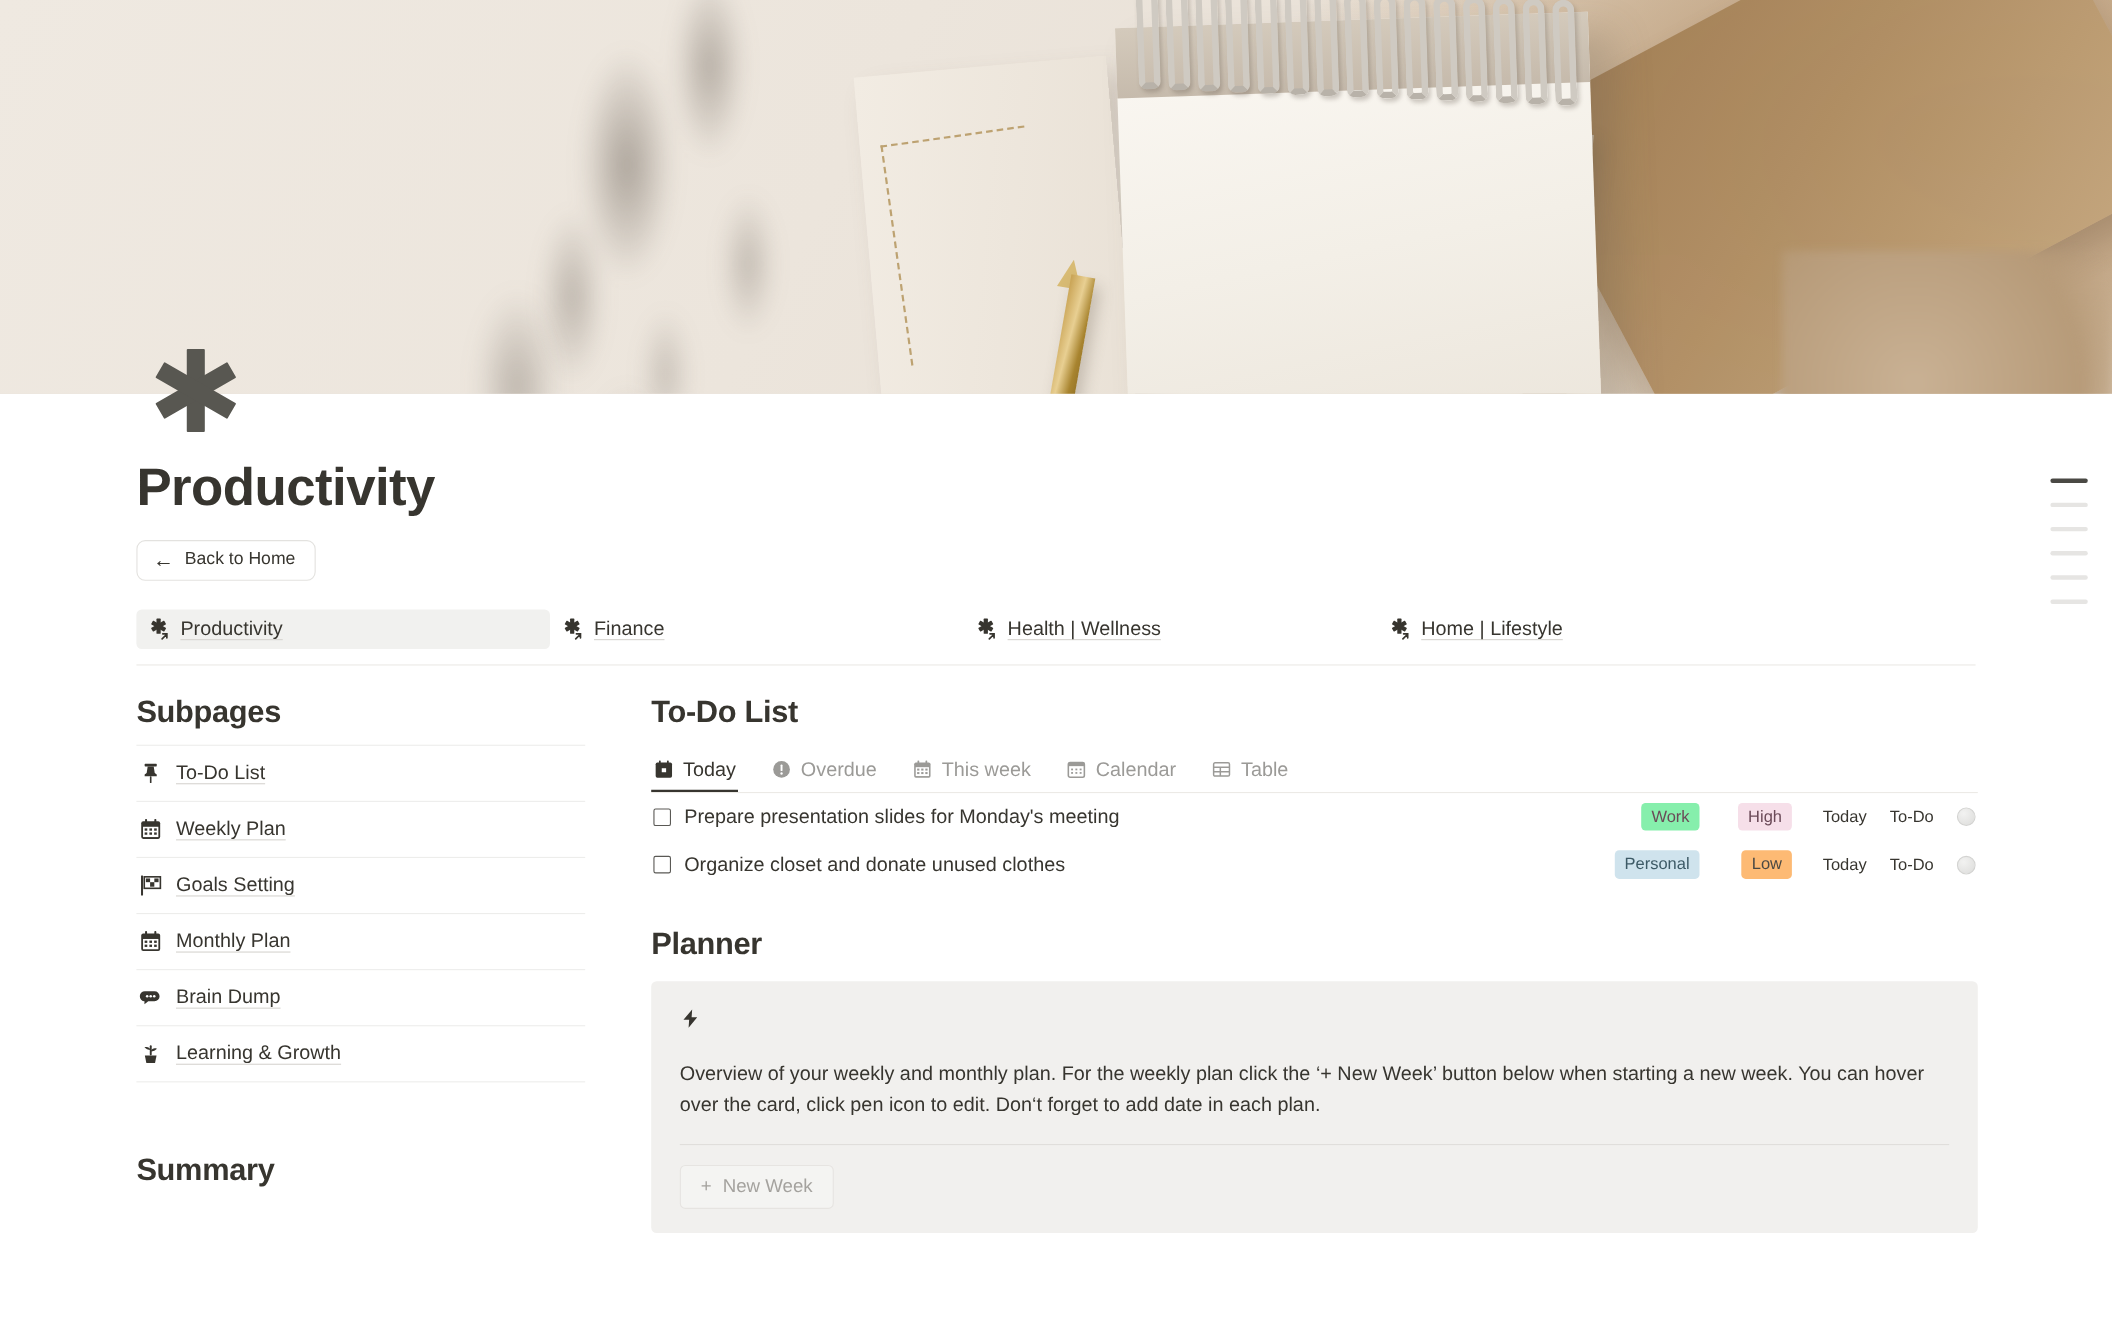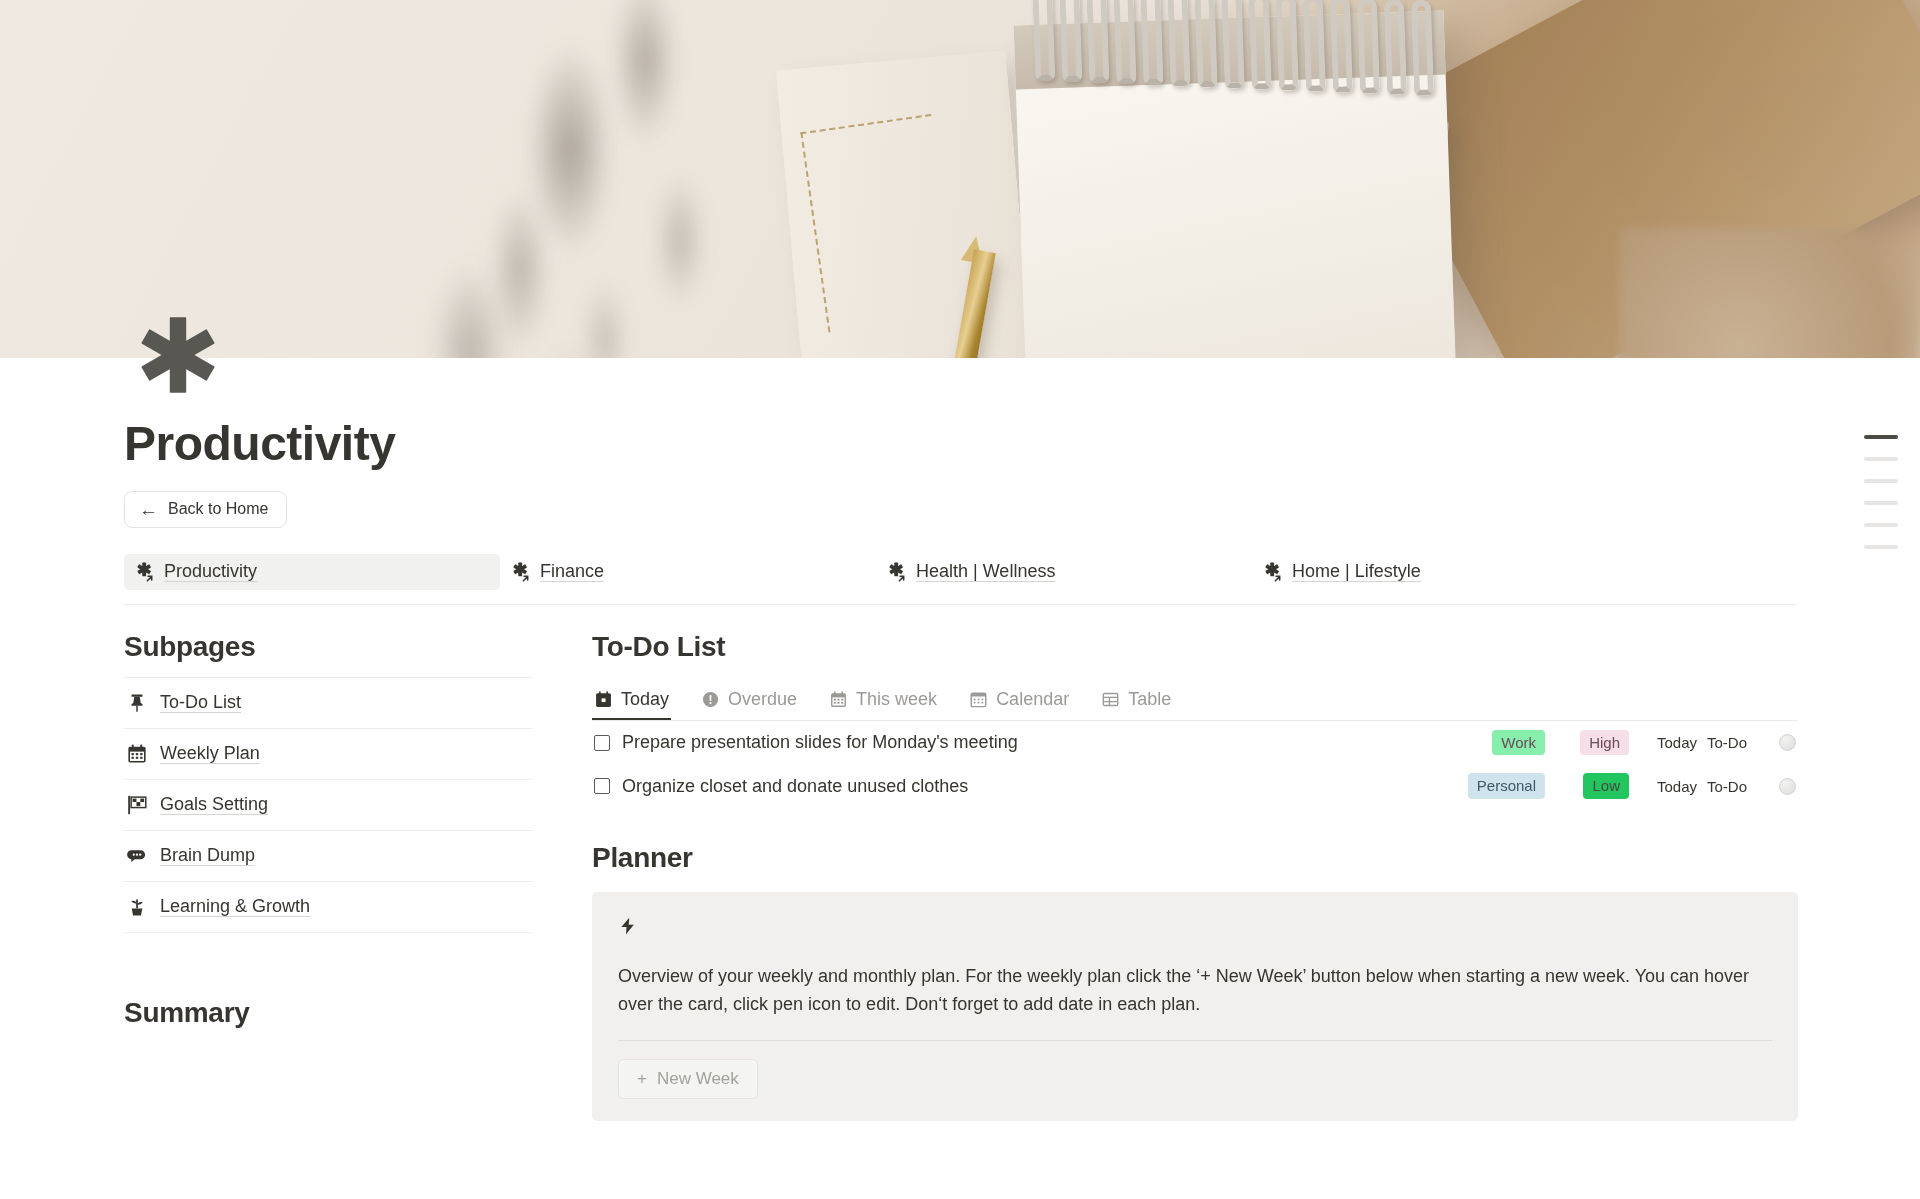--- a/index.html
+++ b/index.html
@@ -199,21 +199,21 @@
   .tag { padding: 3px 9px; border-radius: 4px; font-size: 15px; line-height: 1.3; white-space: nowrap; }
   .meta-txt { font-size: 15px; color: #37352f; white-space: nowrap; }
   .status-dot {
     width: 17px; height: 17px; border-radius: 50%;
     background: radial-gradient(circle at 35% 30%, #f2f2f1, #dcdcda);
     border: 1px solid #d3d3d1; flex: none;
   }
   .w-tag { width: 92px; display: flex; justify-content: flex-end; }
   .w-pri { width: 74px; display: flex; justify-content: flex-end; }
   .w-date{ width: 58px; display: flex; justify-content: flex-end; }
-  .w-stat{ width: 62px; display: flex; justify-content: flex-start; }
+  .w-stat{ width: 62px; display: flex; justify-content: center; }
 
   
   .planner-title { margin-top: 34px; }
   .planner-callout { display: block; padding: 22px 26px; }
   .planner-callout .inner { display: flex; gap: 18px; align-items: flex-start; flex-direction: column; }
   .planner-divider { height: 1px; background: #e0dedb; margin: 22px 0 18px; }
   .new-week-btn {
     display: inline-flex; align-items: center; gap: 10px;
     padding: 9px 18px; border: 1px solid #e6e4e1; border-radius: 5px;
     background: rgba(255,255,255,0.25); color: #a4a29e; font-size: 17px; cursor: pointer;
@@ -369,20 +369,39 @@
                   <rect x="7.2" y="5" width="4.2" height="3.7"></rect>
                   <rect x="15.6" y="5" width="4.2" height="3.7"></rect>
                   <rect x="11.4" y="8.7" width="4.2" height="4.5"></rect>
                 </g>
               </svg></span>
             <span class="label">Goals Setting</span>
           </div>
           <div class="sub-item">
             <span class="sub-ico"><svg viewBox="0 0 24 24" width="22" height="22" aria-hidden="true">
                 <g fill="#37352f">
+                  <rect x="2.6" y="4" width="18.8" height="17.4" rx="2"></rect>
+                  <rect x="4.4" y="9.4" width="15.2" height="10.2" fill="#fff"></rect>
+                  <g fill="#37352f">
+                    <rect x="6" y="11" width="2.6" height="2.3"></rect>
+                    <rect x="10.7" y="11" width="2.6" height="2.3"></rect>
+                    <rect x="15.4" y="11" width="2.6" height="2.3"></rect>
+                    <rect x="6" y="15" width="2.6" height="2.3"></rect>
+                    <rect x="10.7" y="15" width="2.6" height="2.3"></rect>
+                    <rect x="15.4" y="15" width="2.6" height="2.3"></rect>
+                  </g>
+                  <rect x="6.4" y="1.6" width="2" height="4.2" rx="0.8"></rect>
+                  <rect x="15.6" y="1.6" width="2" height="4.2" rx="0.8"></rect>
+                </g>
+              </svg></span>
+            <span class="label">Monthly Plan</span>
+          </div>
+          <div class="sub-item">
+            <span class="sub-ico"><svg viewBox="0 0 24 24" width="22" height="22" aria-hidden="true">
+                <g fill="#37352f">
                   <path d="M6.4 5.6h9.4a5 5 0 0 1 0 10H9.6l-3.8 3v-3H6a5 5 0 0 1 .4-10z"></path>
                   <g fill="#fff">
                     <circle cx="8.5" cy="10.6" r="1.25"></circle>
                     <circle cx="12" cy="10.6" r="1.25"></circle>
                     <circle cx="15.5" cy="10.6" r="1.25"></circle>
                   </g>
                 </g>
               </svg></span>
             <span class="label">Brain Dump</span>
           </div>
@@ -496,21 +515,21 @@
             </span>
           </div>
           <div class="task-row">
             <span class="chk"></span>
             <span class="task-name">Organize closet and donate unused clothes</span>
             <span class="task-meta">
               <span class="w-tag">
                 <span class="tag" style="background:#cfe3ed;color:#3d5a66">Personal</span>
               </span>
               <span class="w-pri">
-                <span class="tag" style="background:#22c55e;color:#4a4944">Low</span>
+                <span class="tag" style="background:#fdba74;color:#4a4944">Low</span>
               </span>
               <span class="w-date">
                 <span class="meta-txt">Today</span>
               </span>
               <span class="w-stat">
                 <span class="meta-txt">To-Do</span>
               </span>
               <span class="status-dot"></span>
             </span>
           </div>

